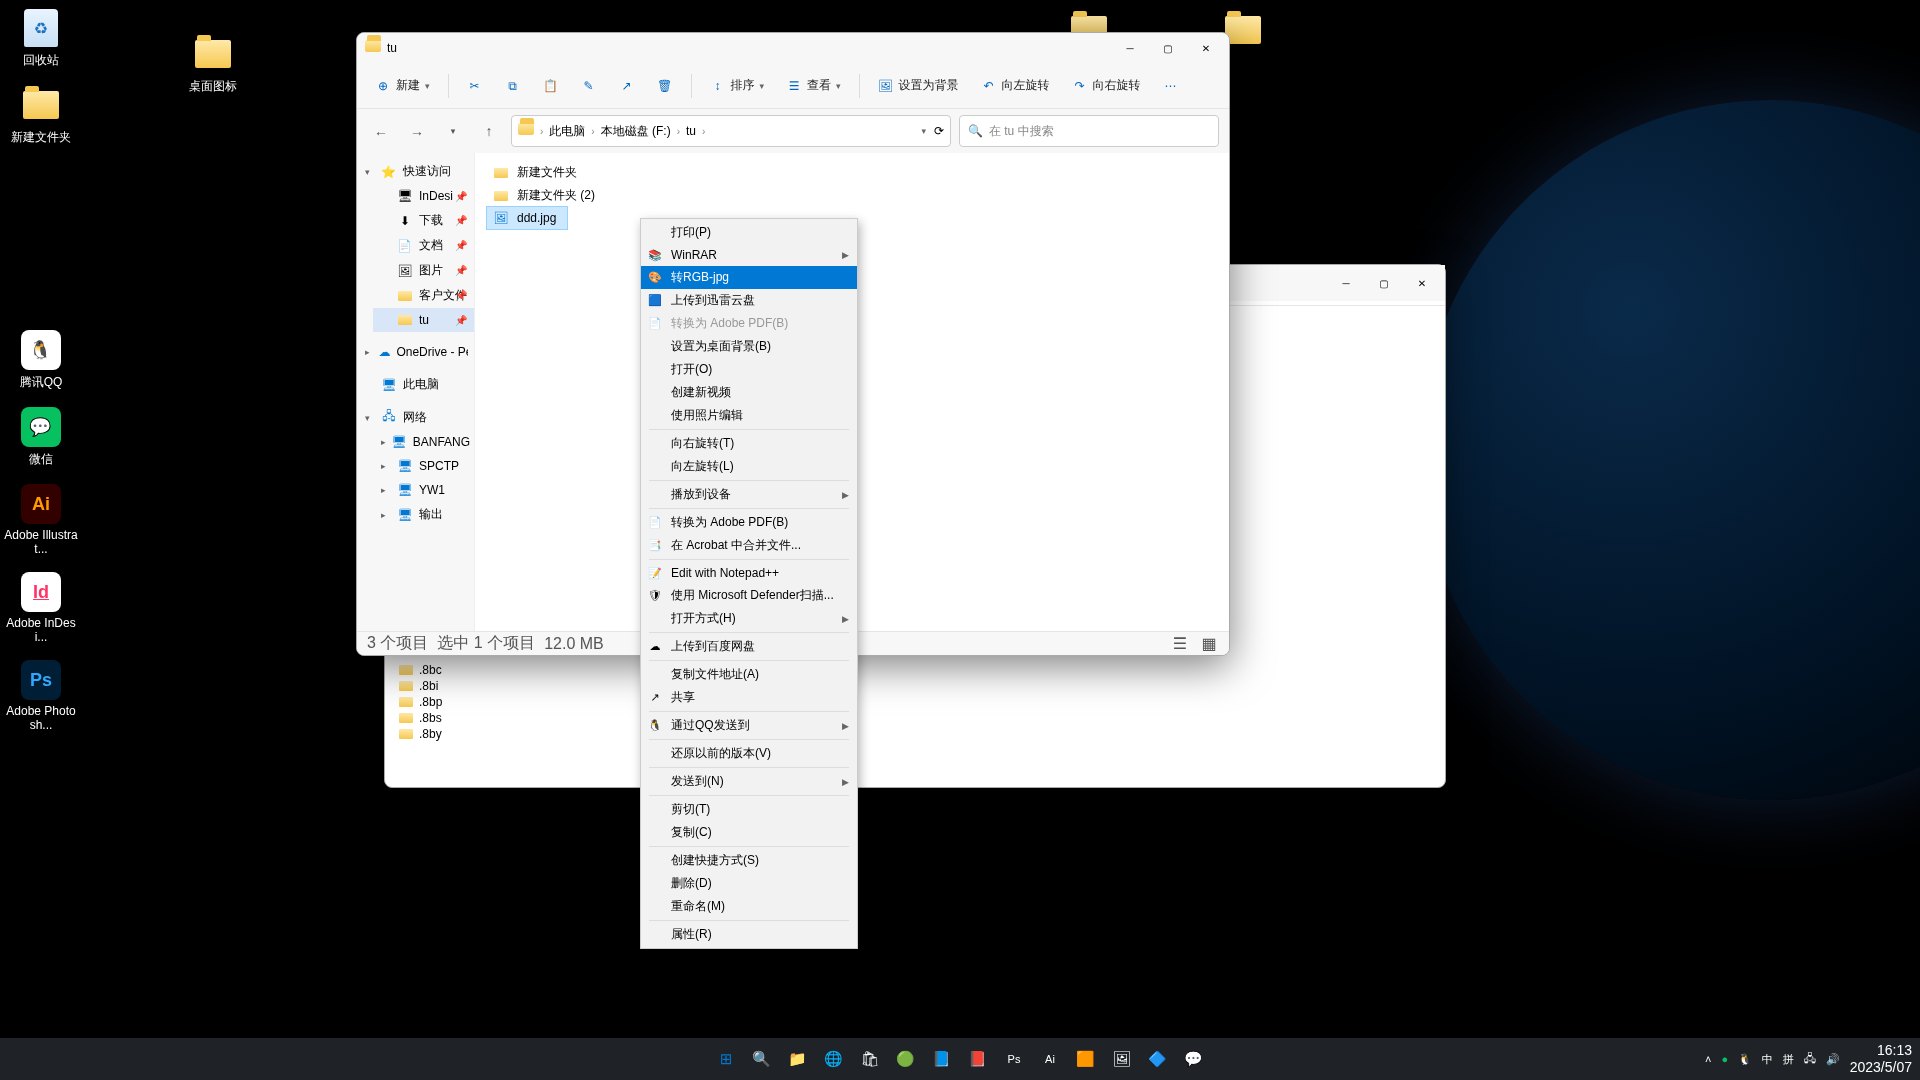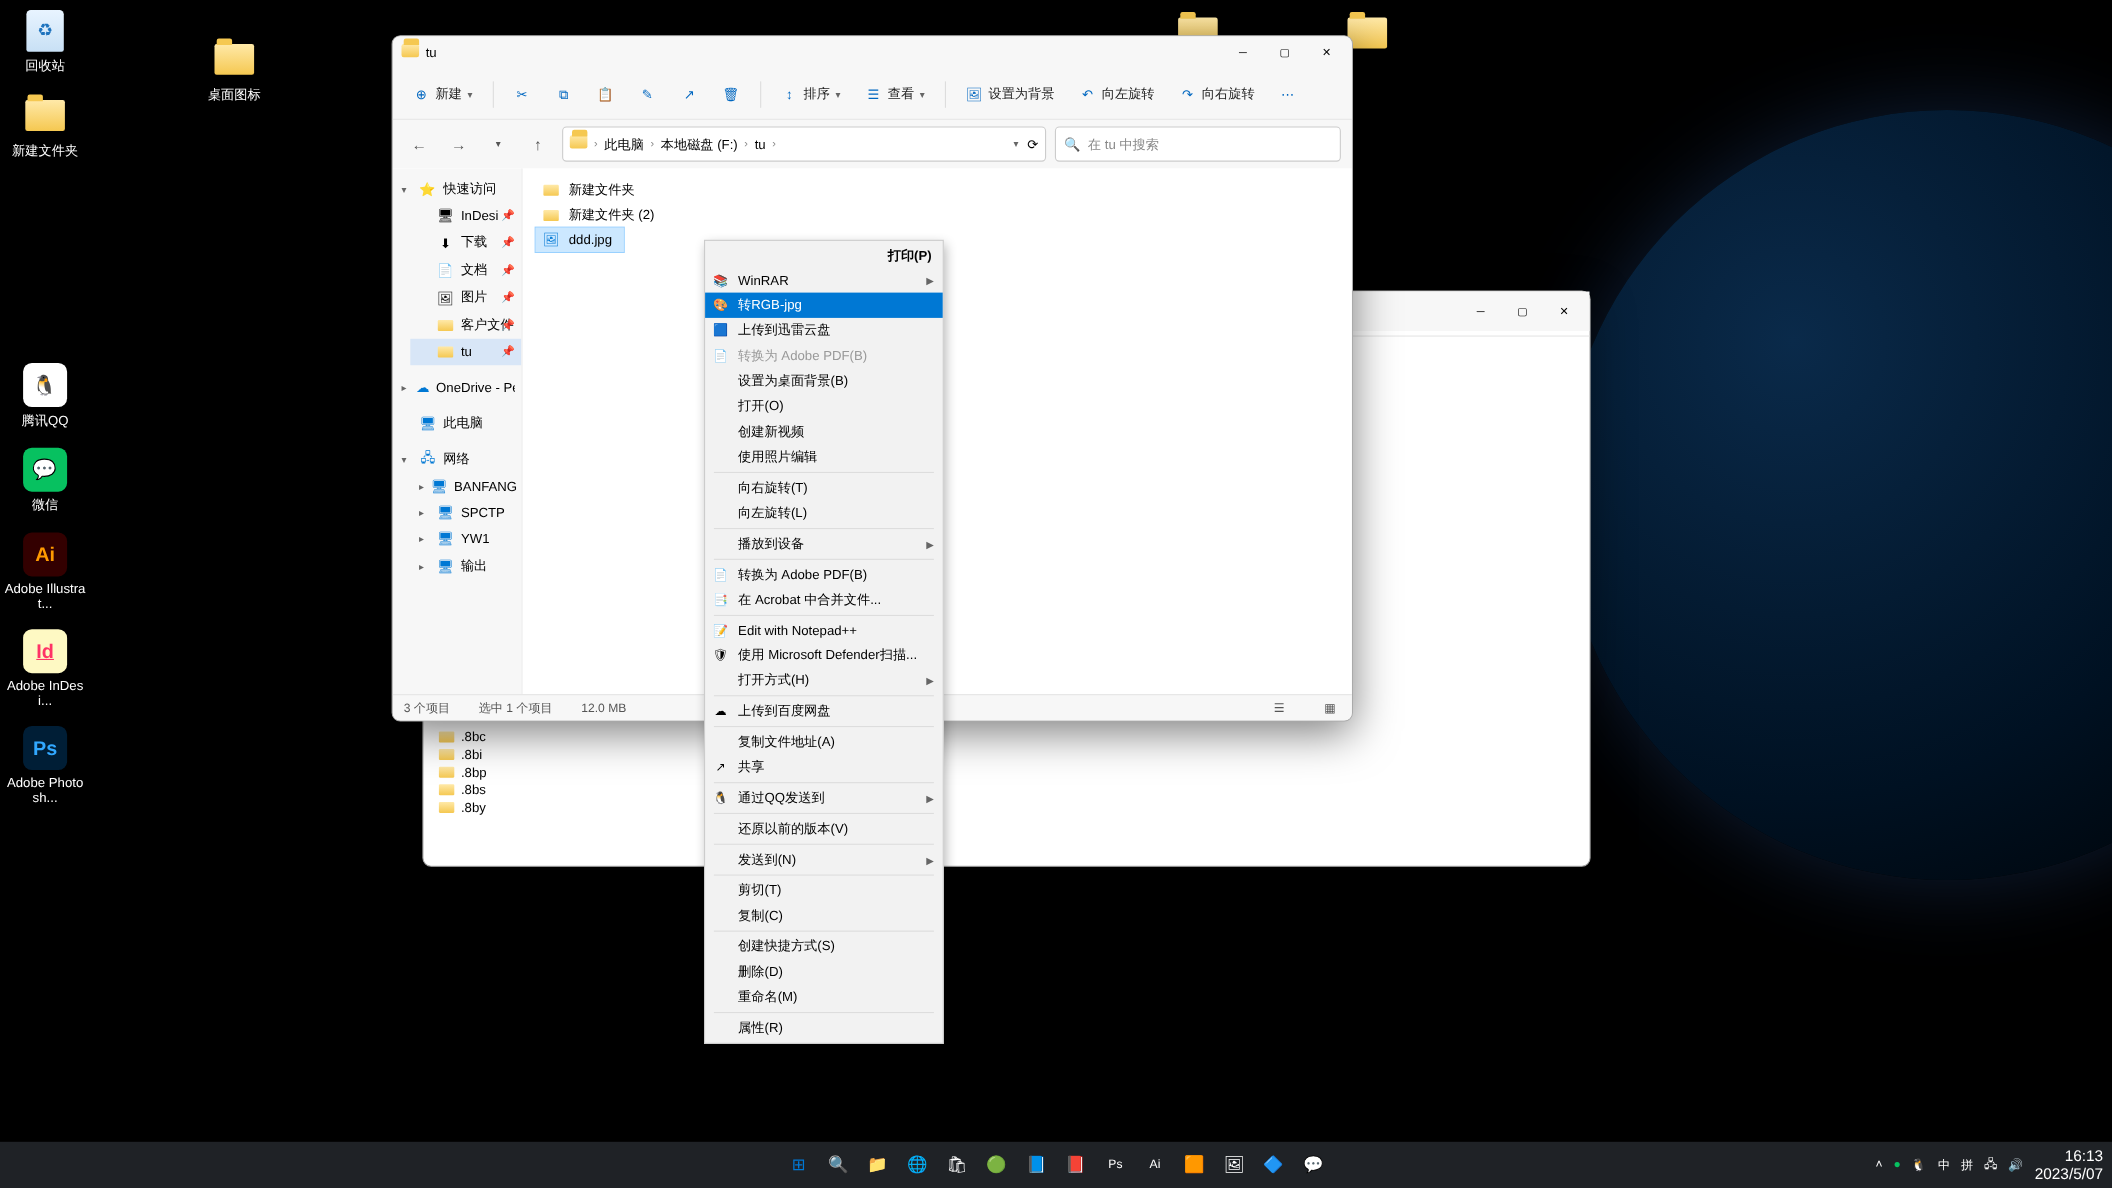--- a/index.html
+++ b/index.html
@@ -54,31 +54,31 @@
 .nav-item .ni { width: 16px; height: 16px; display: flex; align-items: center; justify-content: center; }
 .nav-item .pin { position: absolute; right: 6px; color: #888; font-size: 10px; }
 .nav-sub { padding-left: 16px; }
 .folder-sm { width: 14px; height: 10px; background: linear-gradient(180deg,#ffe9a8,#f5c851); border-radius: 1px; }
 
 .content { flex: 1; padding: 8px 12px; font-size: 12px; }
 .fitem { display: flex; align-items: center; gap: 8px; padding: 3px 6px; cursor: pointer; }
 .fitem.sel { background: #cce8ff; outline: 1px solid #99d1ff; }
 .fitem .fi { width: 16px; height: 16px; display: flex; align-items: center; justify-content: center; }
 
-.statusbar { height: 24px; border-top: 1px solid #e5e5e5; display: flex; align-items: center; padding: 0 10px; font-size: 11px; color: #555; gap: 26px; background: #f7f7f7; }
+.statusbar { height: 24px; border-top: 1px solid #e5e5e5; display: flex; align-items: center; padding: 0 10px; font-size: 16px; color: #555; gap: 9px; background: #f7f7f7; }
 .statusbar .spacer { flex: 1; }
 .viewtog { width: 20px; height: 18px; display: flex; align-items: center; justify-content: center; cursor: pointer; }
 
 
 .ctxmenu { position: absolute; left: 640px; top: 218px; width: 218px; background: #f2f2f2; border: 1px solid #ccc; box-shadow: 2px 4px 10px rgba(0,0,0,.3); font-size: 12px; padding: 2px 0; }
 .ctxitem { display: flex; align-items: center; gap: 8px; padding: 3px 10px 3px 6px; cursor: pointer; position: relative; }
 .ctxitem.hl { background: #0078d4; color: #fff; }
 .ctxitem.disabled { color: #999; }
 .ctxitem .ci { width: 16px; height: 16px; display: flex; align-items: center; justify-content: center; font-size: 11px; }
-.ctxitem.bold { font-weight: bold; justify-content: space-between; }
+.ctxitem.bold { font-weight: normal; }
 .ctxitem .sub { position: absolute; right: 8px; font-size: 9px; color: #666; }
 .ctxsep { height: 1px; background: #ddd; margin: 2px 8px; }
 
 
 .behind { position: absolute; left: 384px; top: 264px; width: 1062px; height: 524px; background: #fff; border: 1px solid #aaa; border-radius: 8px; box-shadow: 0 10px 40px rgba(0,0,0,.4); }
 .behind .titlebar { justify-content: flex-end; height: 36px; }
 .behind .beh-body { padding: 0 10px; font-size: 12px; }
 .behind .brow { display: flex; align-items: center; gap: 6px; padding: 1px 4px; }
 .behind-divider { height: 1px; background: #e5e5e5; margin: 4px 0 6px; }
 
@@ -120,21 +120,21 @@
       <div class="lbl">微信</div>
     </div>
     <div class="dicon">
       <div class="ic">
         <div class="app-ico" style="background:#330000;color:#ff9a00;">Ai</div>
       </div>
       <div class="lbl">Adobe Illustrat...</div>
     </div>
     <div class="dicon">
       <div class="ic">
-        <div class="app-ico" style="background:#fef9c3;color:#ff3366;text-decoration:underline;">Id</div>
+        <div class="app-ico" style="background:#ffffff;color:#ff3366;text-decoration:underline;">Id</div>
       </div>
       <div class="lbl">Adobe InDesi...</div>
     </div>
     <div class="dicon">
       <div class="ic">
         <div class="app-ico" style="background:#001e36;color:#31a8ff;">Ps</div>
       </div>
       <div class="lbl">Adobe Photosh...</div>
     </div>
   </div>

